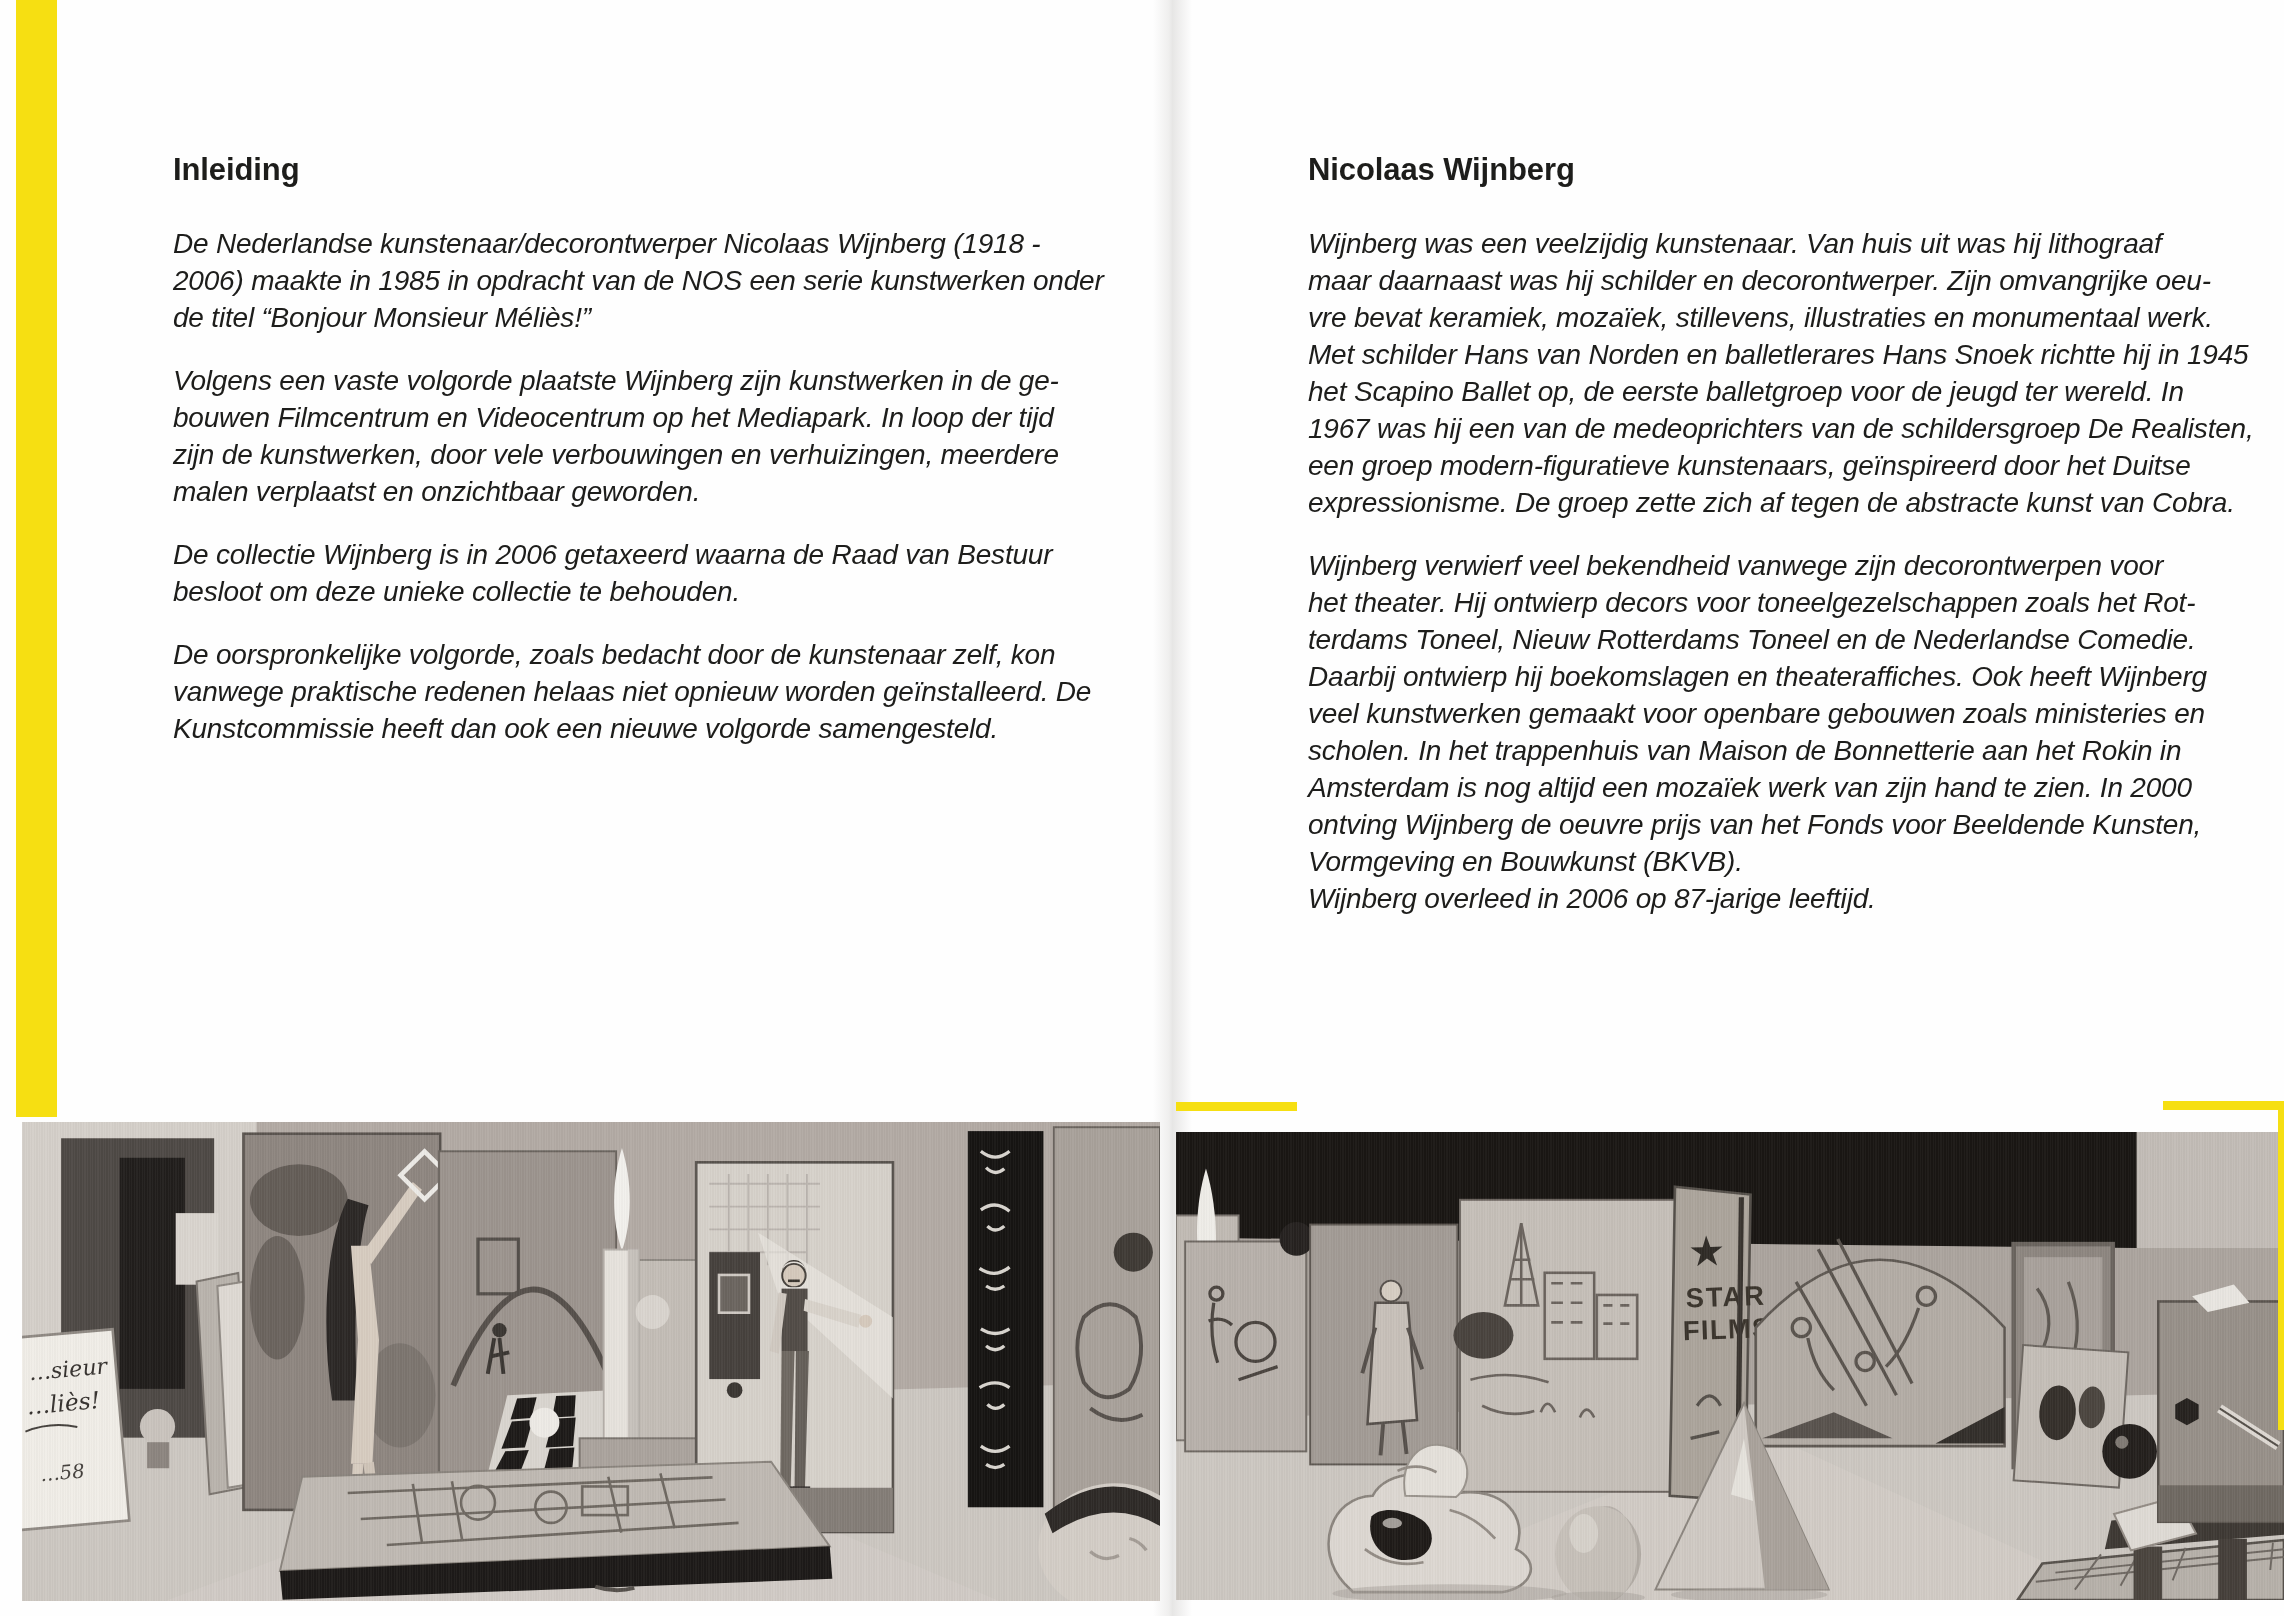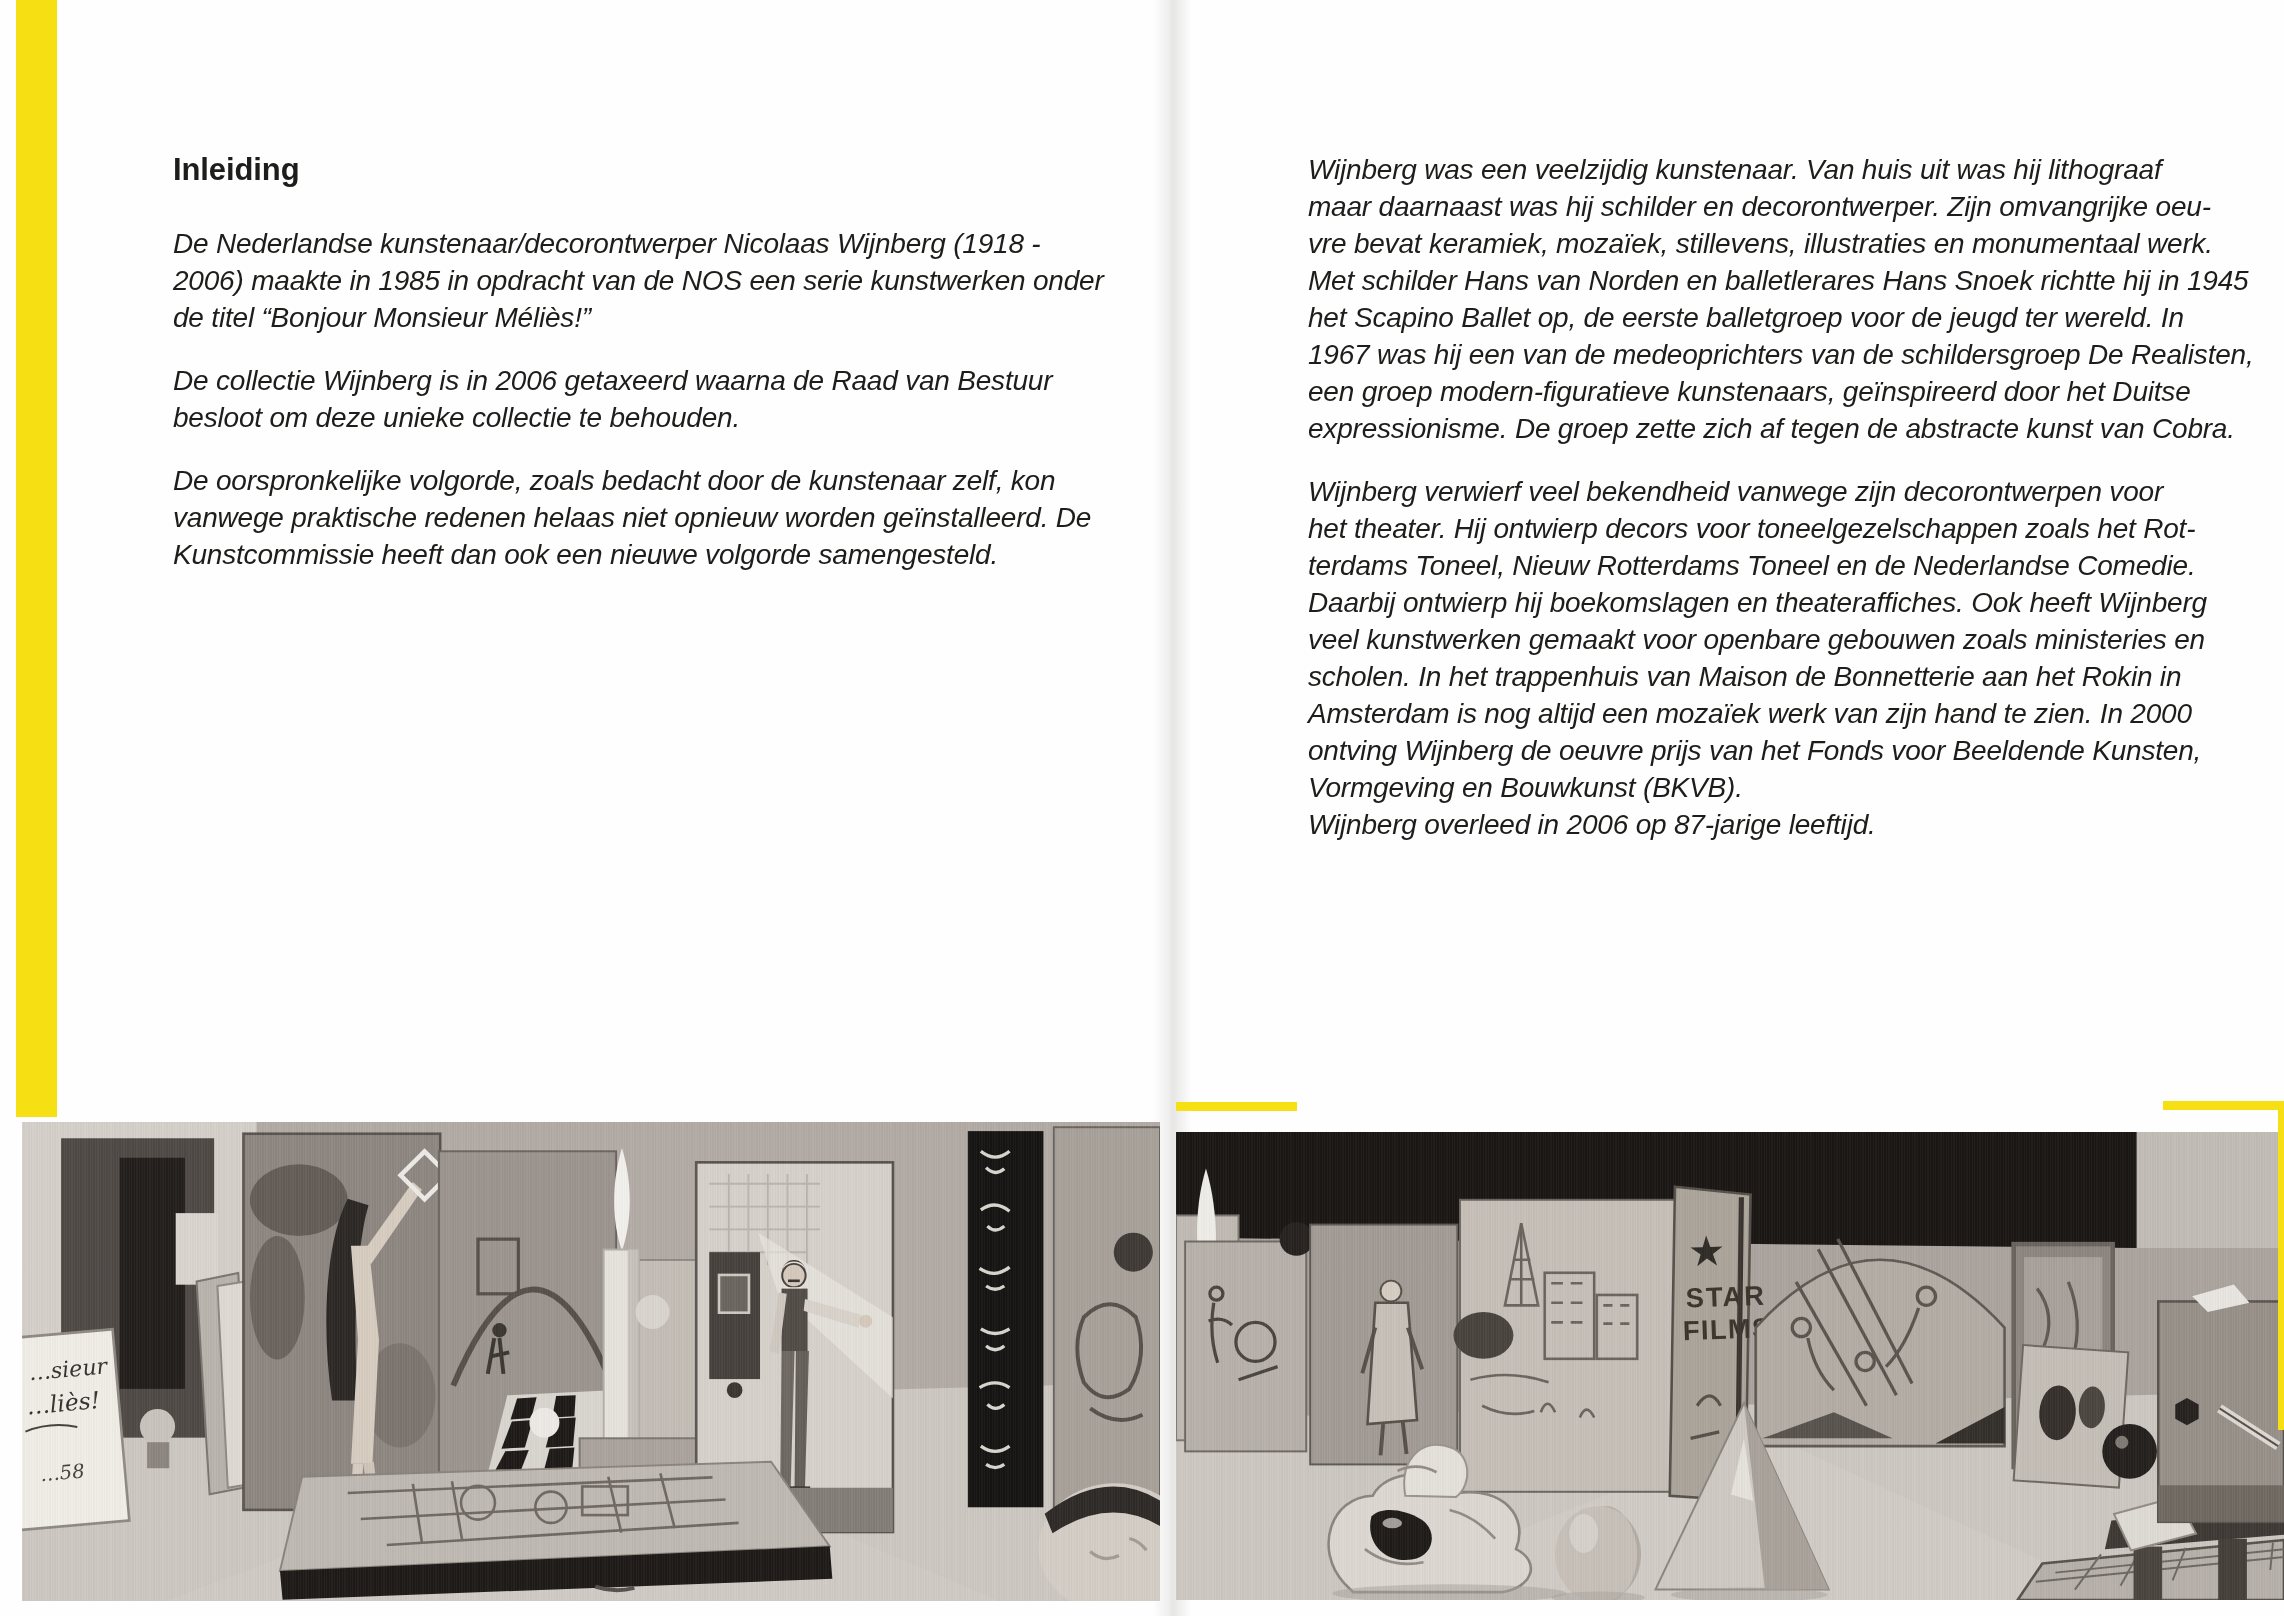--- a/index.html
+++ b/index.html
@@ -47,28 +47,33 @@
 <div id="spread">
 
   <div id="yellow-stripe" class="accent"></div>
   <div id="fold-shadow"></div>
 
   <div id="col-left" class="col">
     <h1 class="doc-heading">Inleiding</h1>
     <p class="para">De Nederlandse kunstenaar/decorontwerper Nicolaas Wijnberg (1918 -
 2006) maakte in 1985 in opdracht van de NOS een serie kunstwerken onder
 de titel “Bonjour Monsieur Méliès!”</p>
+    <p class="para">Volgens een vaste volgorde plaatste Wijnberg zijn kunstwerken in de ge-
+bouwen Filmcentrum en Videocentrum op het Mediapark. In loop der tijd
+zijn de kunstwerken, door vele verbouwingen en verhuizingen, meerdere
+malen verplaatst en onzichtbaar geworden.</p>
     <p class="para">De collectie Wijnberg is in 2006 getaxeerd waarna de Raad van Bestuur
 besloot om deze unieke collectie te behouden.</p>
     <p class="para">De oorspronkelijke volgorde, zoals bedacht door de kunstenaar zelf, kon
 vanwege praktische redenen helaas niet opnieuw worden geïnstalleerd. De
 Kunstcommissie heeft dan ook een nieuwe volgorde samengesteld.</p>
   </div>
 
   <div id="col-right" class="col">
+    <h1 class="doc-heading">Nicolaas Wijnberg</h1>
     <p class="para">Wijnberg was een veelzijdig kunstenaar. Van huis uit was hij lithograaf
 maar daarnaast was hij schilder en decorontwerper. Zijn omvangrijke oeu-
 vre bevat keramiek, mozaïek, stillevens, illustraties en monumentaal werk.
 Met schilder Hans van Norden en balletlerares Hans Snoek richtte hij in 1945
 het Scapino Ballet op, de eerste balletgroep voor de jeugd ter wereld. In
 1967 was hij een van de medeoprichters van de schildersgroep De Realisten,
 een groep modern-figuratieve kunstenaars, geïnspireerd door het Duitse
 expressionisme. De groep zette zich af tegen de abstracte kunst van Cobra.</p>
     <p class="para">Wijnberg verwierf veel bekendheid vanwege zijn decorontwerpen voor
 het theater. Hij ontwierp decors voor toneelgezelschappen zoals het Rot-

